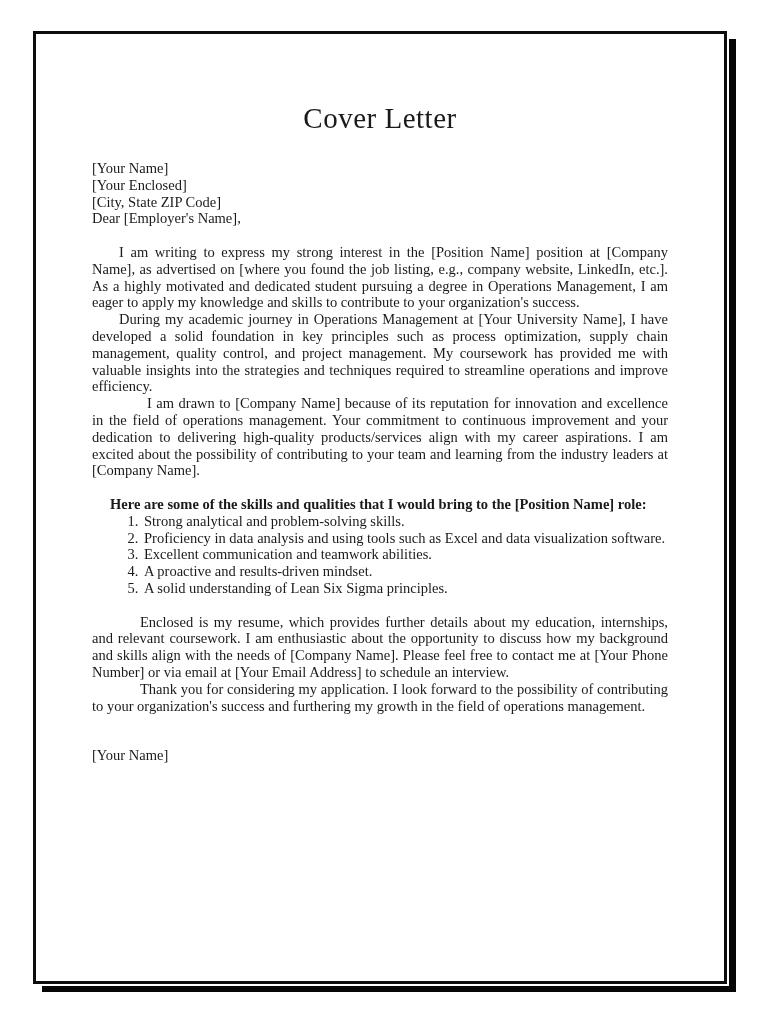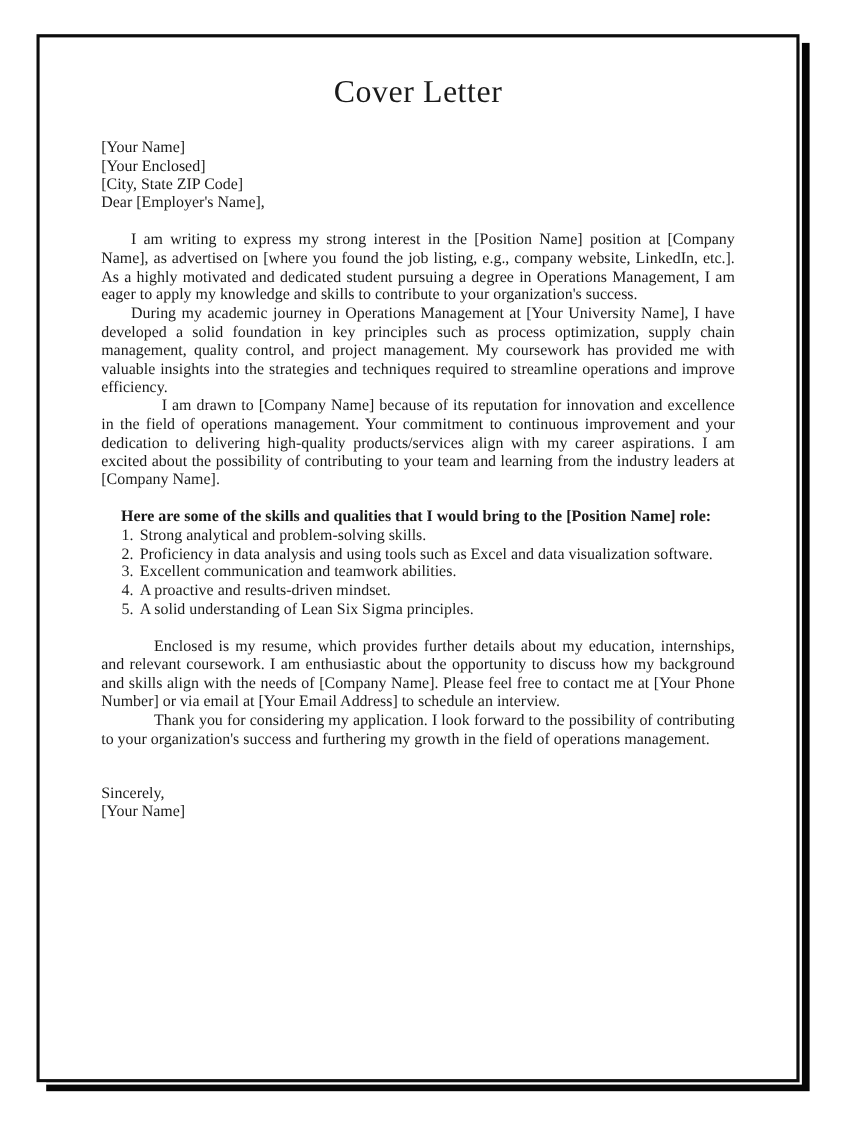--- a/index.html
+++ b/index.html
@@ -10,21 +10,21 @@
   }
   .sheet {
     box-sizing: border-box;
     width: 694px;
     height: 953px;
     margin: 31px 0 40px 33px;
     background: #ffffff;
     border: 3px solid #0d0d0d;
     outline: 2px solid #ffffff;
     box-shadow: 9px 8px 0 0 #060606;
-    padding: 34px 56px 0 56px;
+    padding: 68px 56px 0 56px;
     font-family: "Liberation Serif", "DejaVu Serif", serif;
     font-size: 14.5px;
     line-height: 16.8px;
     color: #1a1a1a;
   }
   .title {
     font-size: 29px;
     font-weight: 400;
     line-height: 32px;
     text-align: center;
@@ -46,20 +46,21 @@
     text-indent: 18px;
     font-weight: bold;
   }
   ol.skills {
     margin: 0;
     padding: 0 0 0 33px;
   }
   ol.skills li {
     text-align: justify;
     padding-left: 2px;
+    margin-left: 17px;
   }
   .signoff-block { margin-top: 33px; }
 </style>
 </head>
 <body>
 
 <div class="sheet">
 
   <h1 class="title">Cover Letter</h1>
 
@@ -82,17 +83,16 @@
     <li>Proficiency in data analysis and using tools such as Excel and data visualization software.</li>
     <li>Excellent communication and teamwork abilities.</li>
     <li>A proactive and results-driven mindset.</li>
     <li>A solid understanding of Lean Six Sigma principles.</li>
   </ol>
 
   <p class="para first-gap ind-md">Enclosed is my resume, which provides further details about my education, internships, and relevant coursework. I am enthusiastic about the opportunity to discuss how my background and skills align with the needs of [Company Name]. Please feel free to contact me at [Your Phone Number] or via email at [Your Email Address] to schedule an interview.</p>
   <p class="para ind-md">Thank you for considering my application. I look forward to the possibility of contributing to your organization's success and furthering my growth in the field of operations management.</p>
 
   <div class="signoff-block">
-    <div>Sincerely,</div>
     <div>[Your Name]</div>
   </div>
 
 </div>
 
 </body></html>

